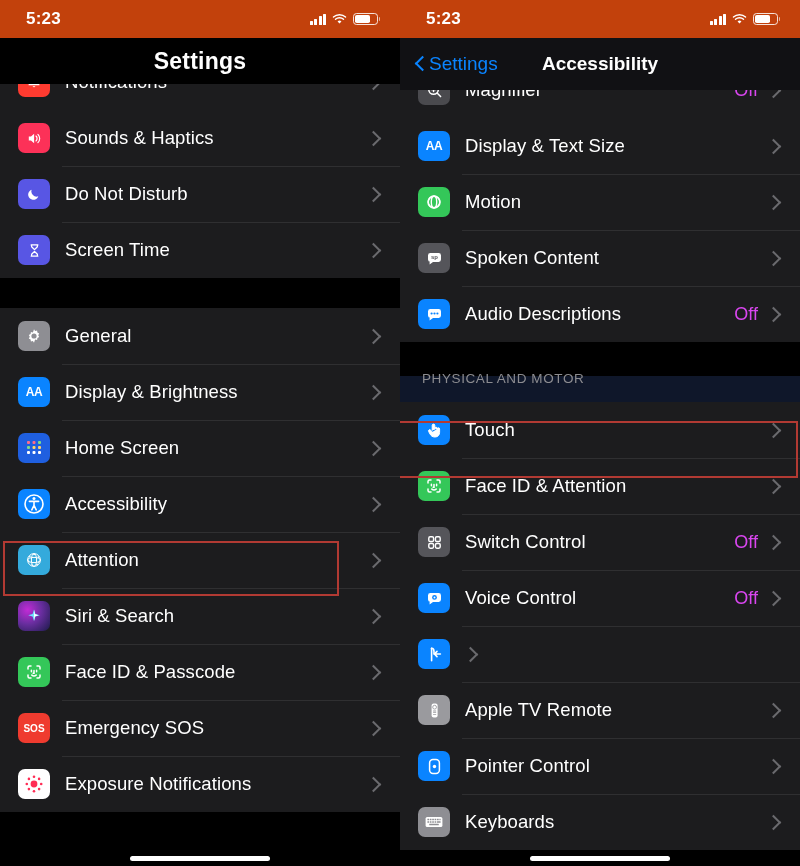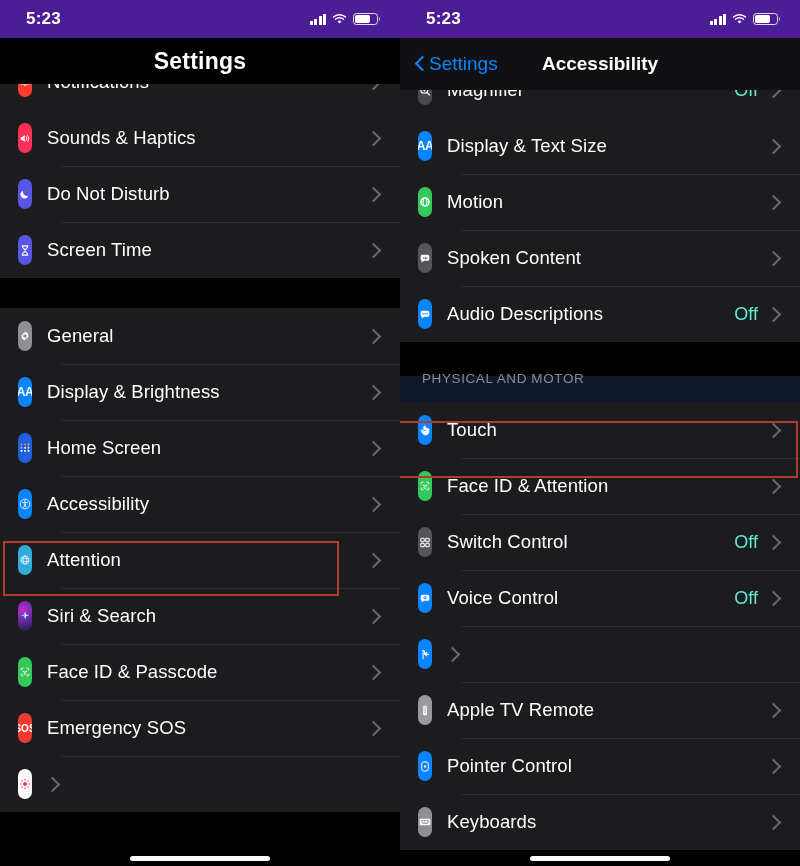--- a/index.html
+++ b/index.html
@@ -8,21 +8,21 @@
     font-family:"Liberation Sans","DejaVu Sans",sans-serif;
     -webkit-font-smoothing:antialiased;
   }
   .screens { display:flex; width:800px; height:866px; }
   .phone { width:400px; height:866px; position:relative; background:#000; overflow:hidden; }
 
   
   .statusbar {
     height:38px; display:flex; align-items:center;
     justify-content:space-between; padding:0 22px 0 26px;
-    color:#fff; background:#4c1d95;
+    color:#fff; background:#c2410c;
   }
   .sb-time { font-size:17px; font-weight:600; letter-spacing:.2px; }
   .sb-right { display:flex; align-items:center; gap:6px; }
   .bars { display:flex; align-items:flex-end; gap:1.5px; height:11px; }
   .bars i { display:block; width:3px; background:#fff; border-radius:.5px; }
   .bars i:nth-child(1){height:4px;} .bars i:nth-child(2){height:6px;}
   .bars i:nth-child(3){height:8.5px;} .bars i:nth-child(4){height:11px;}
   .wifi { width:15px; height:11px; position:relative; }
   .batt { width:25px; height:12px; border:1.4px solid rgba(255,255,255,.85);
           border-radius:3.5px; position:relative; display:flex; align-items:center; padding:1.3px; }
@@ -53,26 +53,26 @@
   }
   .row {
     height:56px; display:flex; align-items:center; padding:0 22px 0 18px;
     position:relative; background:#1c1c1e; cursor:pointer;
   }
   .row + .row::before {
     content:""; position:absolute; left:62px; right:0; top:0; height:1px;
     background:#2f2f31;
   }
   .ico {
-    width:14px; height:30px; border-radius:7px; flex:none; margin-right:15px;
+    width:32px; height:30px; border-radius:7px; flex:none; margin-right:15px;
     display:flex; align-items:center; justify-content:center;
     font-size:13px; font-weight:700; color:#fff; overflow:hidden;
   }
   .label { color:#fff; font-size:18.5px; flex:1; letter-spacing:.1px; white-space:nowrap; }
-  .value { color:#5eead4; font-size:18px; margin-right:10px; }
+  .value { color:#d946ef; font-size:18px; margin-right:10px; }
   .chev { width:10px; height:17px; flex:none; position:relative; }
   .chev::before {
     content:""; position:absolute; left:0; top:3.5px; width:9px; height:9px;
     border-top:2.4px solid #6a6a6e; border-right:2.4px solid #6a6a6e;
     transform:rotate(45deg);
   }
 
   
   .hl { position:absolute; border:2.5px solid #b23a33; pointer-events:none; z-index:6; }
 
@@ -269,20 +269,21 @@
                   <circle cx="17.1" cy="6.9" r="1.3"></circle>
                   <circle cx="19.2" cy="12" r="1.3"></circle>
                   <circle cx="17.1" cy="17.1" r="1.3"></circle>
                   <circle cx="12" cy="19.2" r="1.3"></circle>
                   <circle cx="6.9" cy="17.1" r="1.3"></circle>
                   <circle cx="4.8" cy="12" r="1.3"></circle>
                   <circle cx="6.9" cy="6.9" r="1.3"></circle>
                 </g>
               </svg>
           </div>
+          <div class="label">Exposure Notifications</div>
           <div class="chev"></div>
         </div>
       </div>
     </div>
 
     <div class="hl" style="left:3px;top:541px;width:336px;height:55px"></div>
     <div class="home-ind"></div>
   </div>
 
   <div class="phone">

